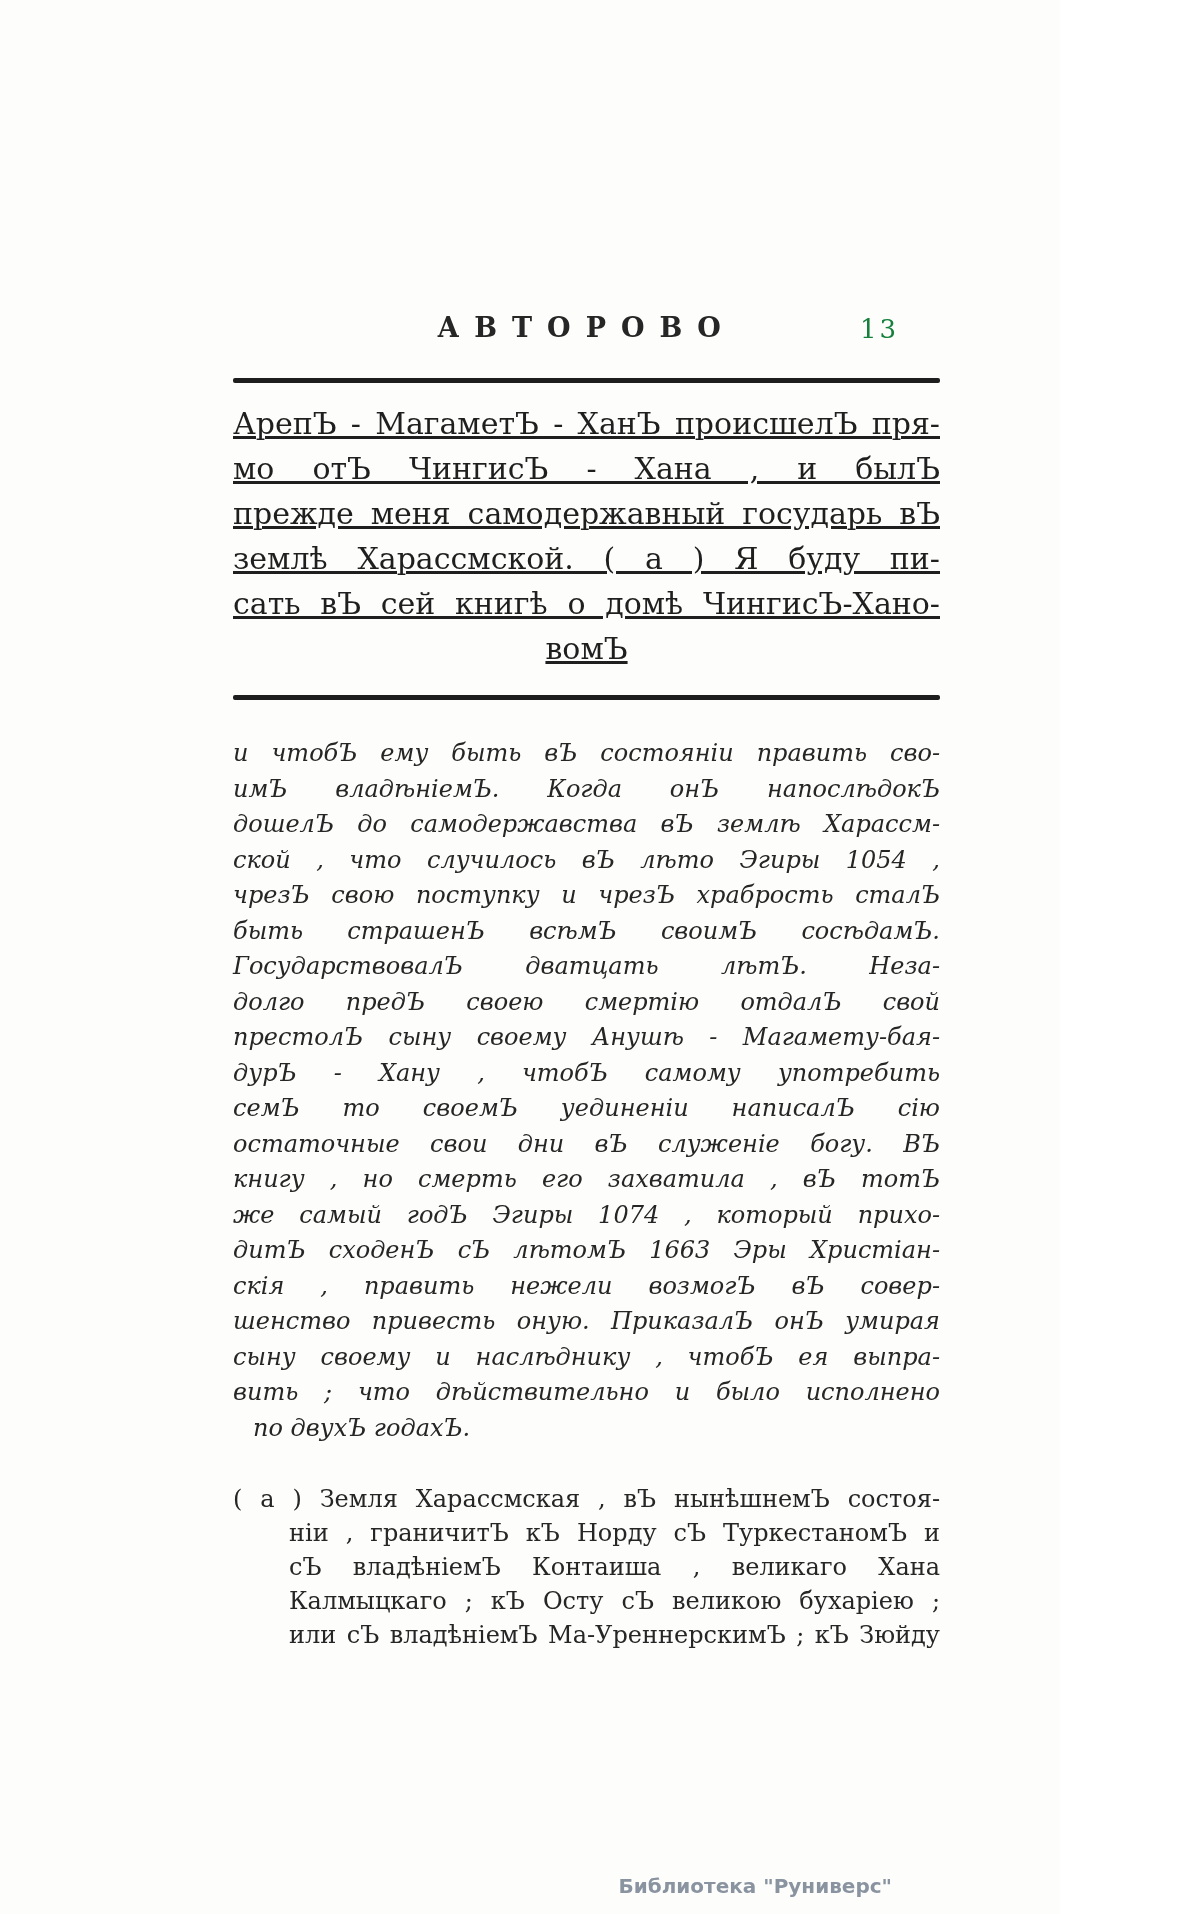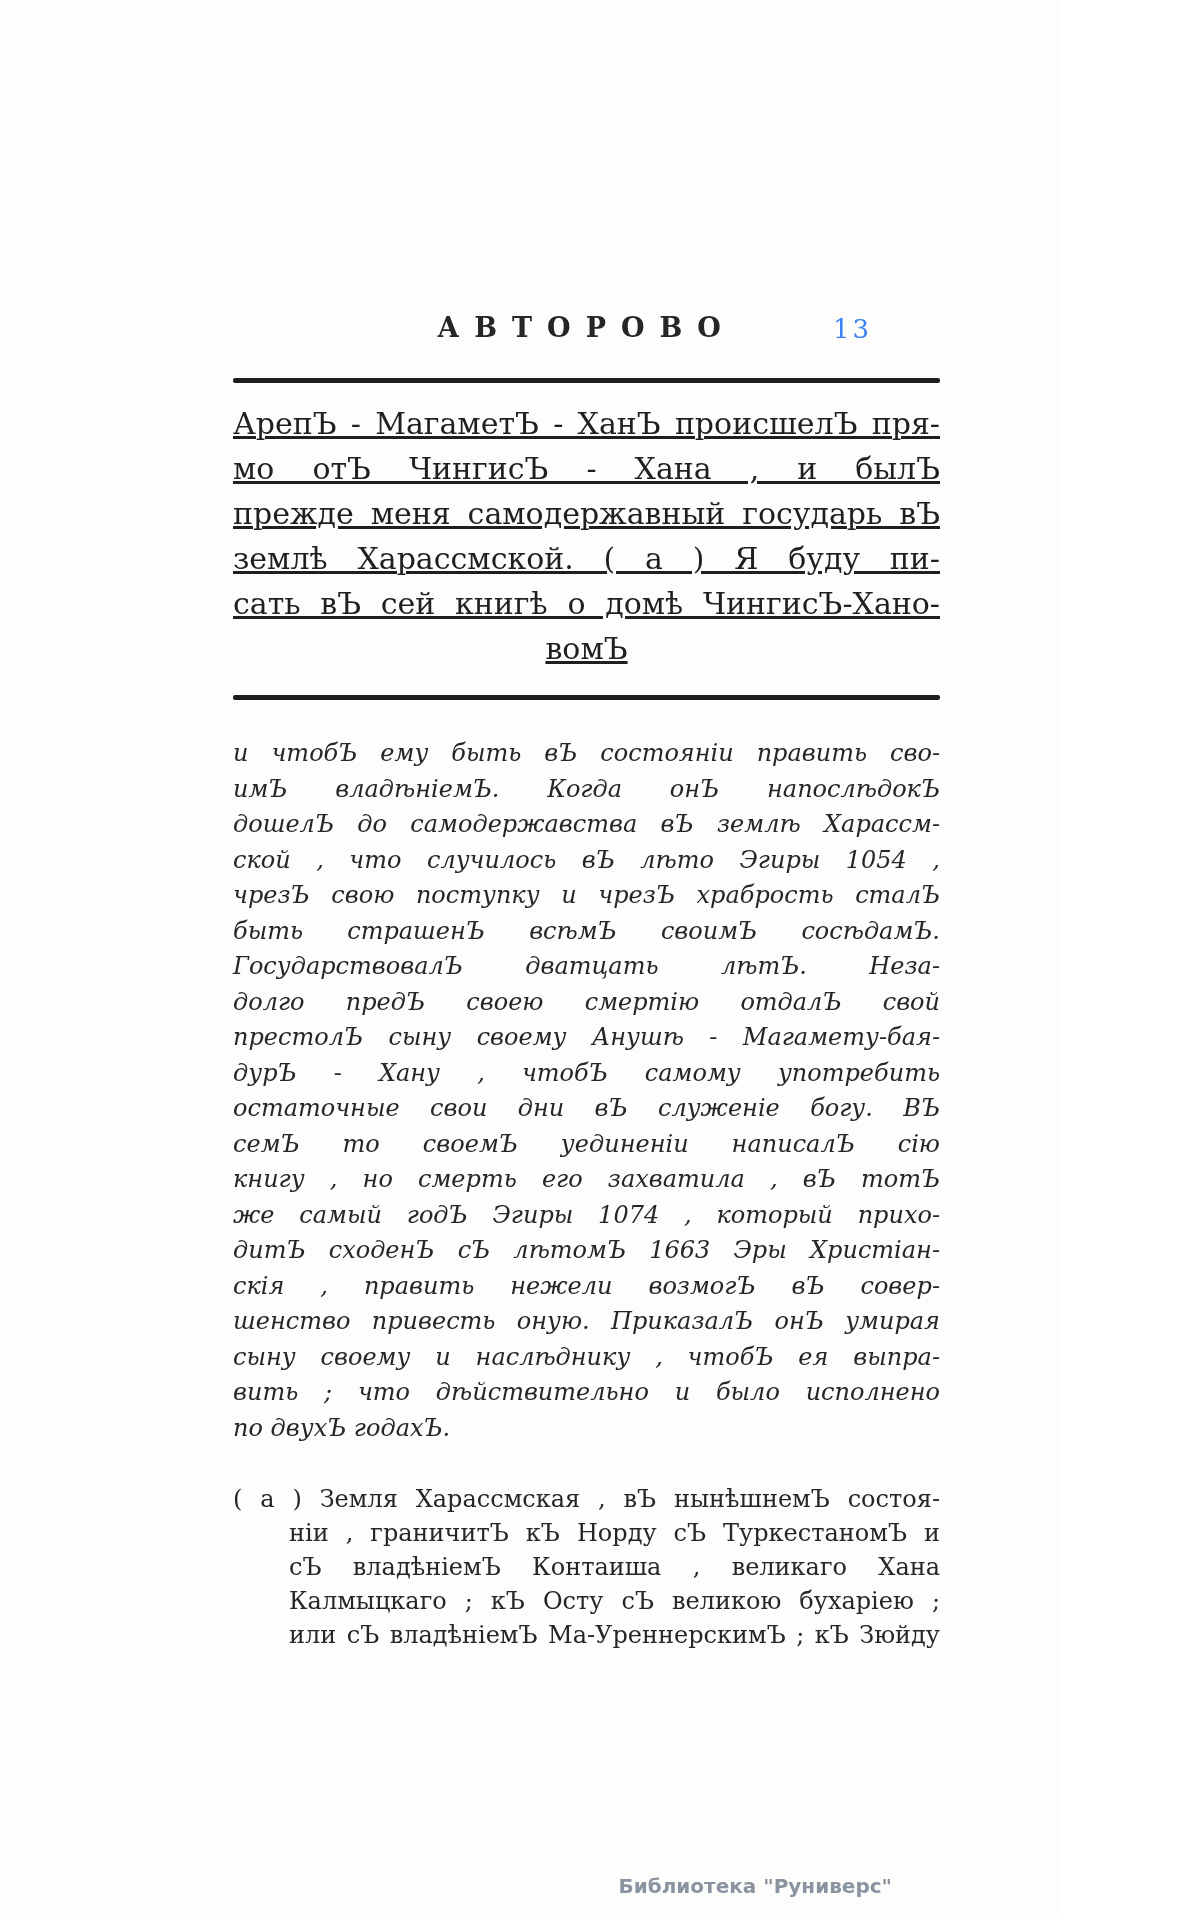--- a/index.html
+++ b/index.html
@@ -25,25 +25,25 @@
   .header { position: relative; height: 40px; }
   .running-title {
     text-align: center;
     font-size: 27px;
     font-weight: bold;
     letter-spacing: 15px;
     color: #262626;
   }
   .page-number {
     position: absolute;
-    right: 68px;
+    right: 41px;
     top: 2px;
     font-size: 26px;
     letter-spacing: 3px;
-    color: #3b82f6;
+    color: #15803d;
   }
 
   .rule {
     height: 5px;
     background: #1e1e1e;
     border-radius: 2px;
   }
   .rule-top { margin-top: 26px; }
   .rule-bottom { margin-top: 24px; }
 
@@ -58,21 +58,21 @@
   .lead .line { text-align: justify; text-align-last: justify; white-space: normal; text-decoration: underline; }
   .lead .last-line { text-align: left; text-align-last: center; }
 
   .body-text {
     margin-top: 36px;
     font-size: 24px;
     line-height: 35.5px;
     color: #262626;
   }
   .body-text .line { text-align: justify; text-align-last: justify; white-space: normal; font-style: italic; }
-  .body-text .last-line { text-align-last: left; }
+  .body-text .last-line { text-align-last: left; margin-left: 20px; }
 
   .footnote {
     margin-top: 36px;
     font-size: 24px;
     line-height: 34px;
     color: #262626;
   }
   .footnote .line { margin-left: 56px; text-align: justify; text-align-last: justify; white-space: normal; }
   .footnote .first-line { margin-left: 0; }
 
@@ -114,22 +114,22 @@
         <div class="line first-line">и чтобЪ ему быть вЪ состояніи править сво-</div>
         <div class="line">имЪ владѣніемЪ. Когда онЪ напослѣдокЪ</div>
         <div class="line">дошелЪ до самодержавства вЪ землѣ Харассм-</div>
         <div class="line">ской , что случилось вЪ лѣто Эгиры 1054 ,</div>
         <div class="line">чрезЪ свою поступку и чрезЪ храбрость сталЪ</div>
         <div class="line">быть страшенЪ всѣмЪ своимЪ сосѣдамЪ.</div>
         <div class="line">ГосударствовалЪ дватцать лѣтЪ. Неза-</div>
         <div class="line">долго предЪ своею смертію отдалЪ свой</div>
         <div class="line">престолЪ сыну своему Анушѣ - Магамету-бая-</div>
         <div class="line">дурЪ - Хану , чтобЪ самому употребить</div>
+        <div class="line">семЪ то своемЪ уединеніи написалЪ сію</div>
         <div class="line">остаточные свои дни вЪ служеніе богу. ВЪ</div>
-        <div class="line">семЪ то своемЪ уединеніи написалЪ сію</div>
         <div class="line">книгу , но смерть его захватила , вЪ тотЪ</div>
         <div class="line">же самый годЪ Эгиры 1074 , который прихо-</div>
         <div class="line">дитЪ сходенЪ сЪ лѣтомЪ 1663 Эры Христіан-</div>
         <div class="line">скія , править нежели возмогЪ вЪ совер-</div>
         <div class="line">шенство привесть оную. ПриказалЪ онЪ умирая</div>
         <div class="line">сыну своему и наслѣднику , чтобЪ ея выпра-</div>
         <div class="line">вить ; что дѣйствительно и было исполнено</div>
         <div class="line last-line">по двухЪ годахЪ.</div>
       </div>
 

